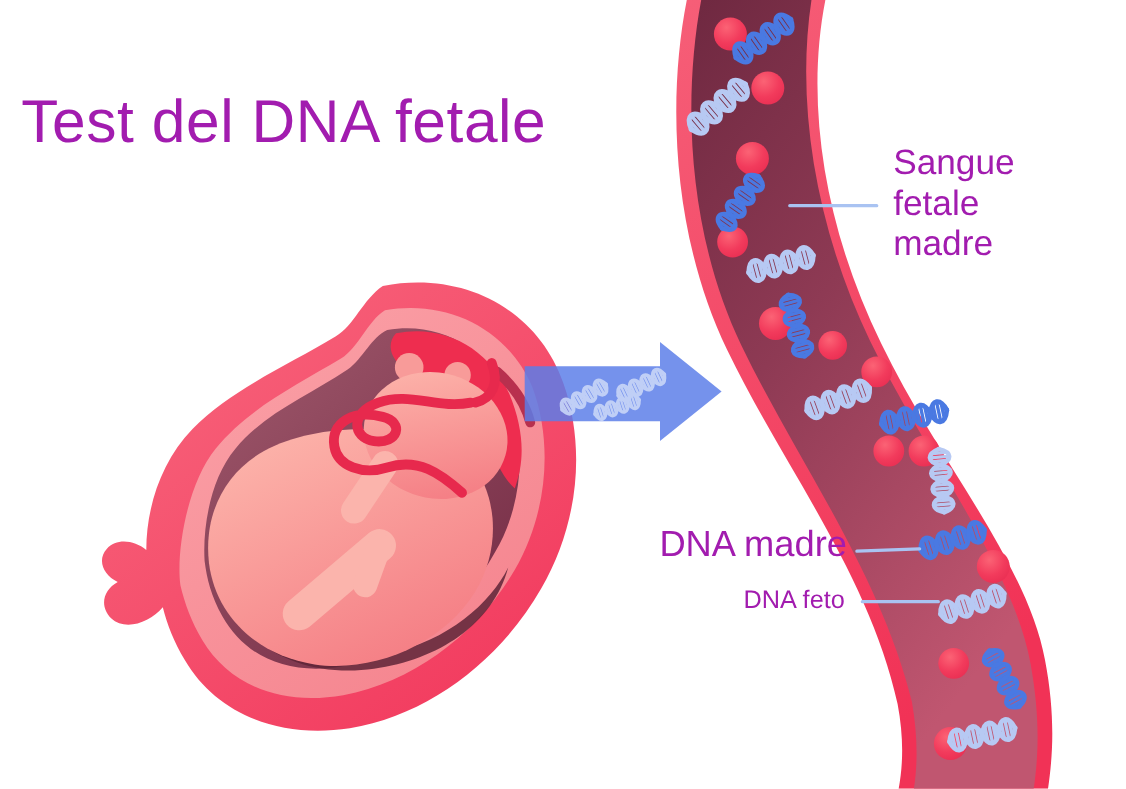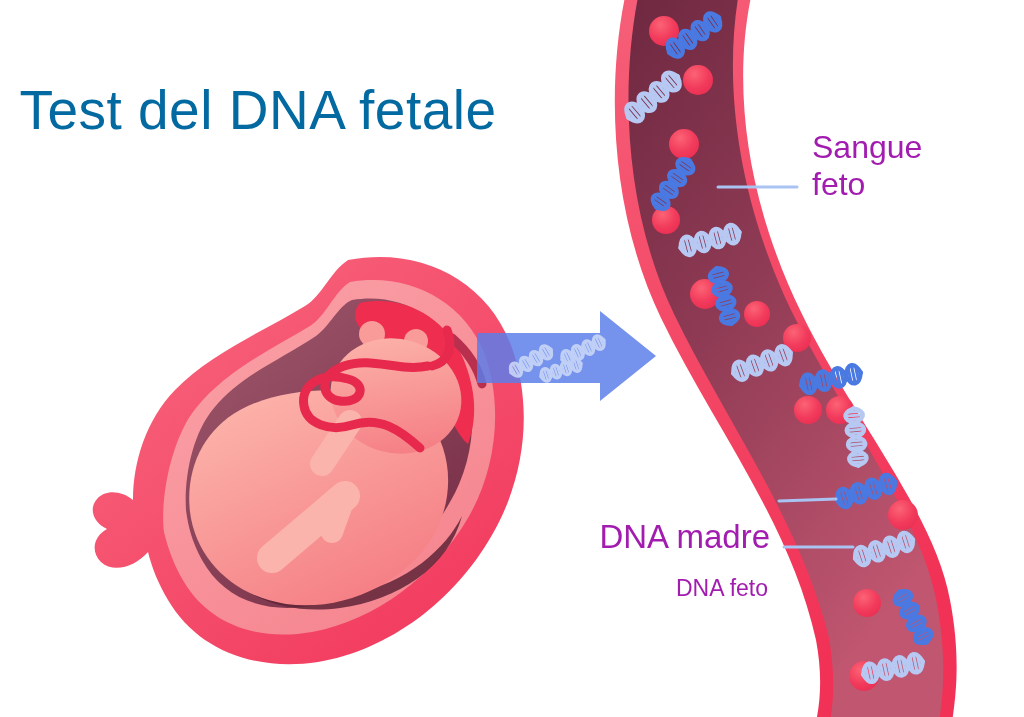--- a/index.html
+++ b/index.html
@@ -3,24 +3,24 @@
 <meta charset="utf-8">
 <style>
   html,body{margin:0;padding:0;background:#ffffff;}
   .stage{
     position:relative;width:1024px;height:717px;background:#ffffff;
     overflow:hidden;font-family:"Liberation Sans",sans-serif;color:#1c1c1c;
   }
   .stage svg.canvas{position:absolute;left:0;top:0;width:1024px;height:717px;}
   .title{
     position:absolute;left:0;top:74px;width:516px;text-align:center;
-    font-size:55px;line-height:72px;font-weight:400;letter-spacing:.5px;color:#0369a1;
+    font-size:55px;line-height:72px;font-weight:400;letter-spacing:.5px;color:#a21caf;
   }
   .label{position:absolute;font-size:32px;line-height:37px;color:#a21caf;white-space:nowrap;}
-  .label.right{text-align:center;margin-top:43px;}
+  .label.right{text-align:center;}
   .lbl-sangue{left:812px;top:129px;}
   .lbl-dna-madre{right:254px;top:475px;font-size:33px;}
   .lbl-dna-feto{right:256px;top:527px;font-size:23px;}
 </style>
 </head>
 <body>
 
 <div class="stage">
 
   <svg class="canvas" viewBox="0 0 1024 717" xmlns="http://www.w3.org/2000/svg" xmlns:xlink="http://www.w3.org/1999/xlink">
@@ -165,19 +165,20 @@
       <line x1="784" y1="547" x2="853" y2="547" stroke="#a9c3f2"></line>
     </g>
   </svg>
 
   <div class="title">
     <div>Test del DNA fetale</div>
   </div>
 
   <div class="label lbl-sangue">
     <div>Sangue</div>
-    <div>feto</div>
+    <div>fetale</div>
+    <div>madre</div>
   </div>
 
   <div class="label right lbl-dna-madre">DNA madre</div>
 
   <div class="label right lbl-dna-feto">DNA feto</div>
 </div>
 
 </body></html>

